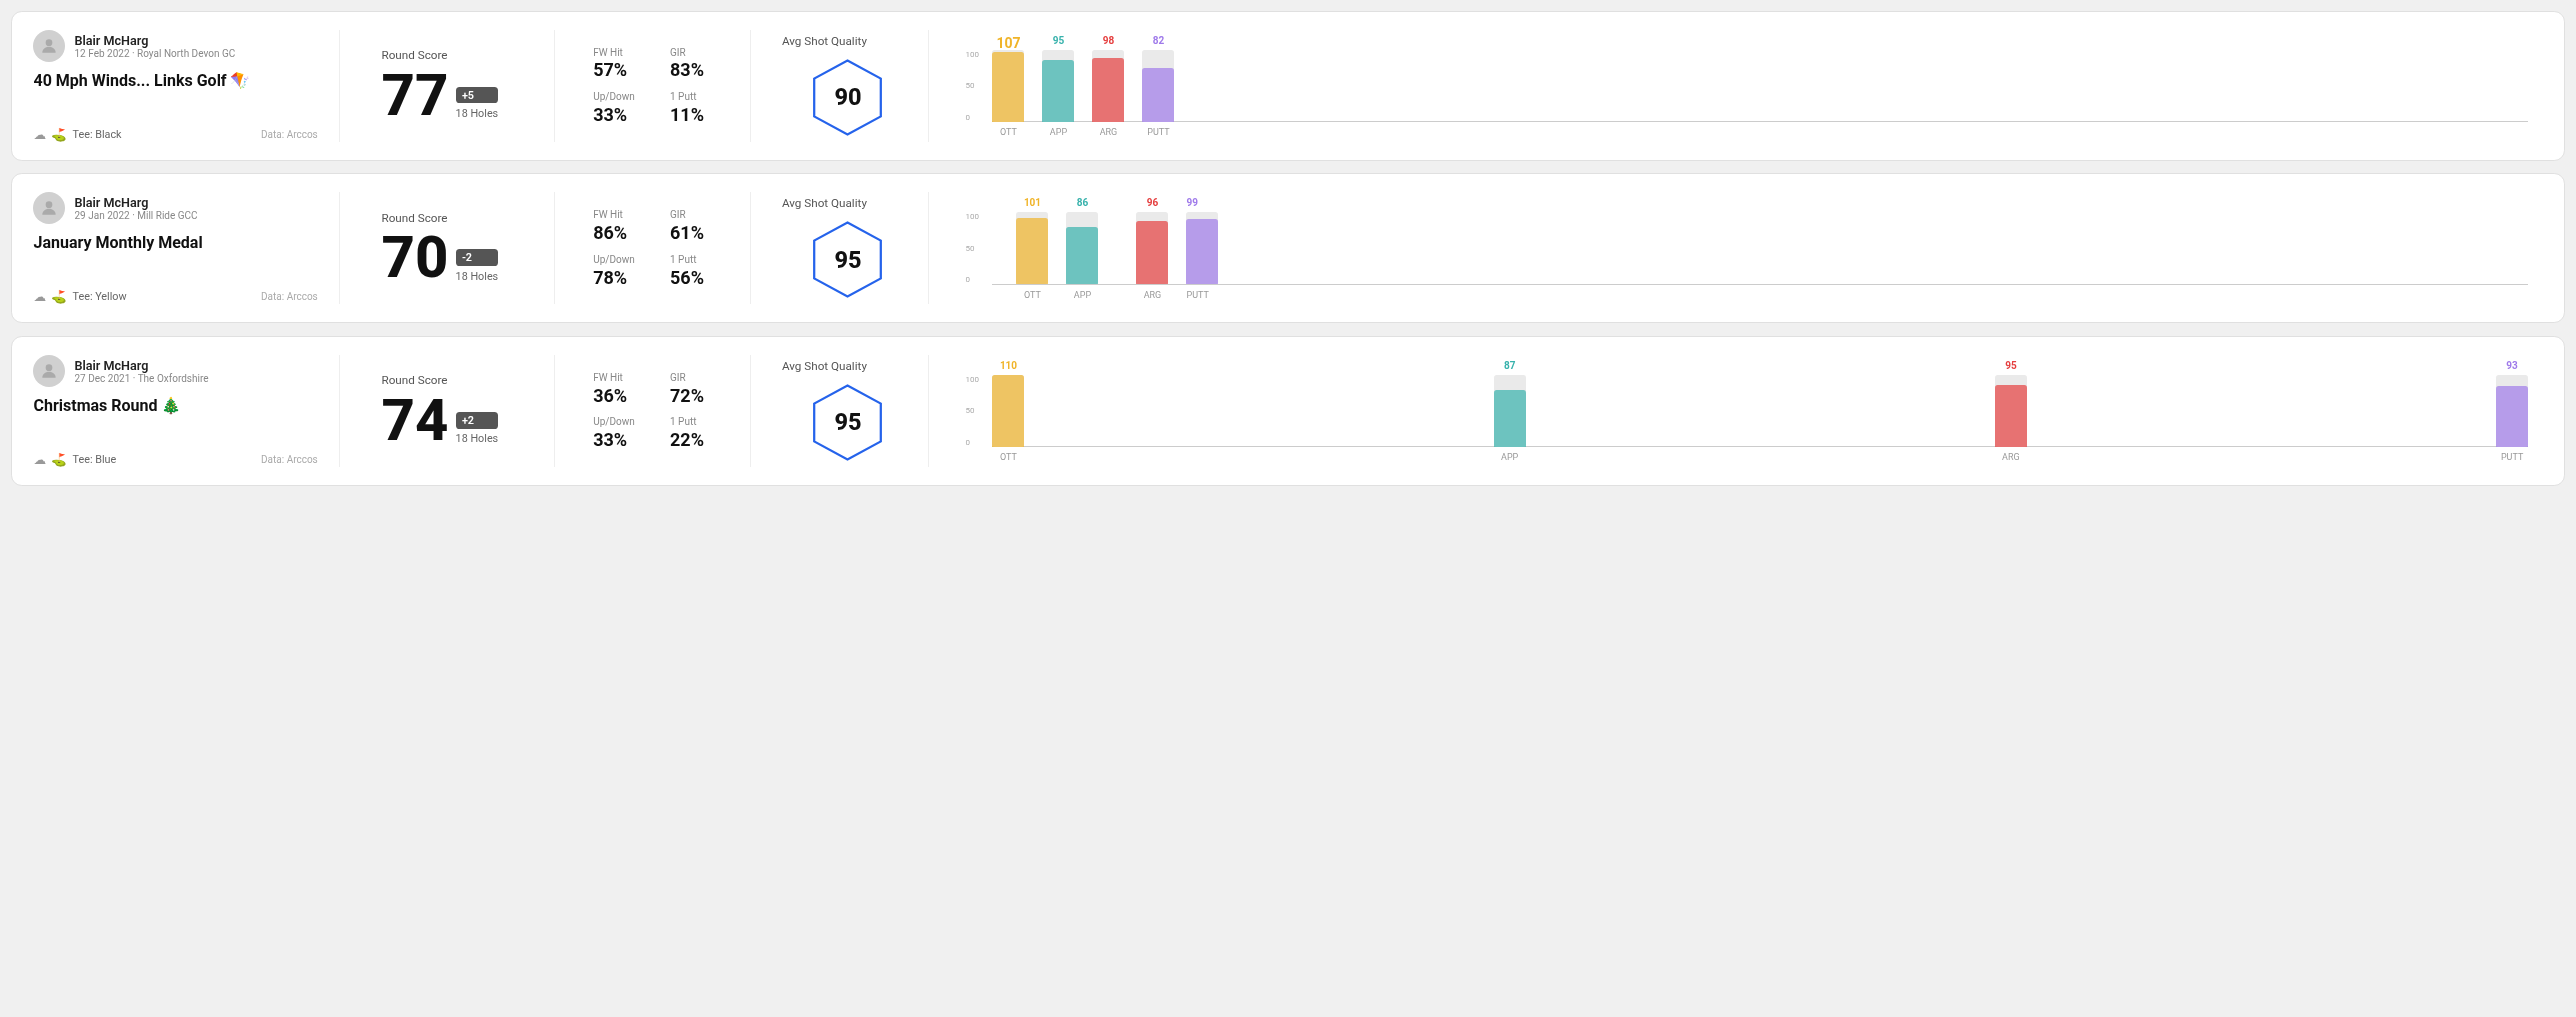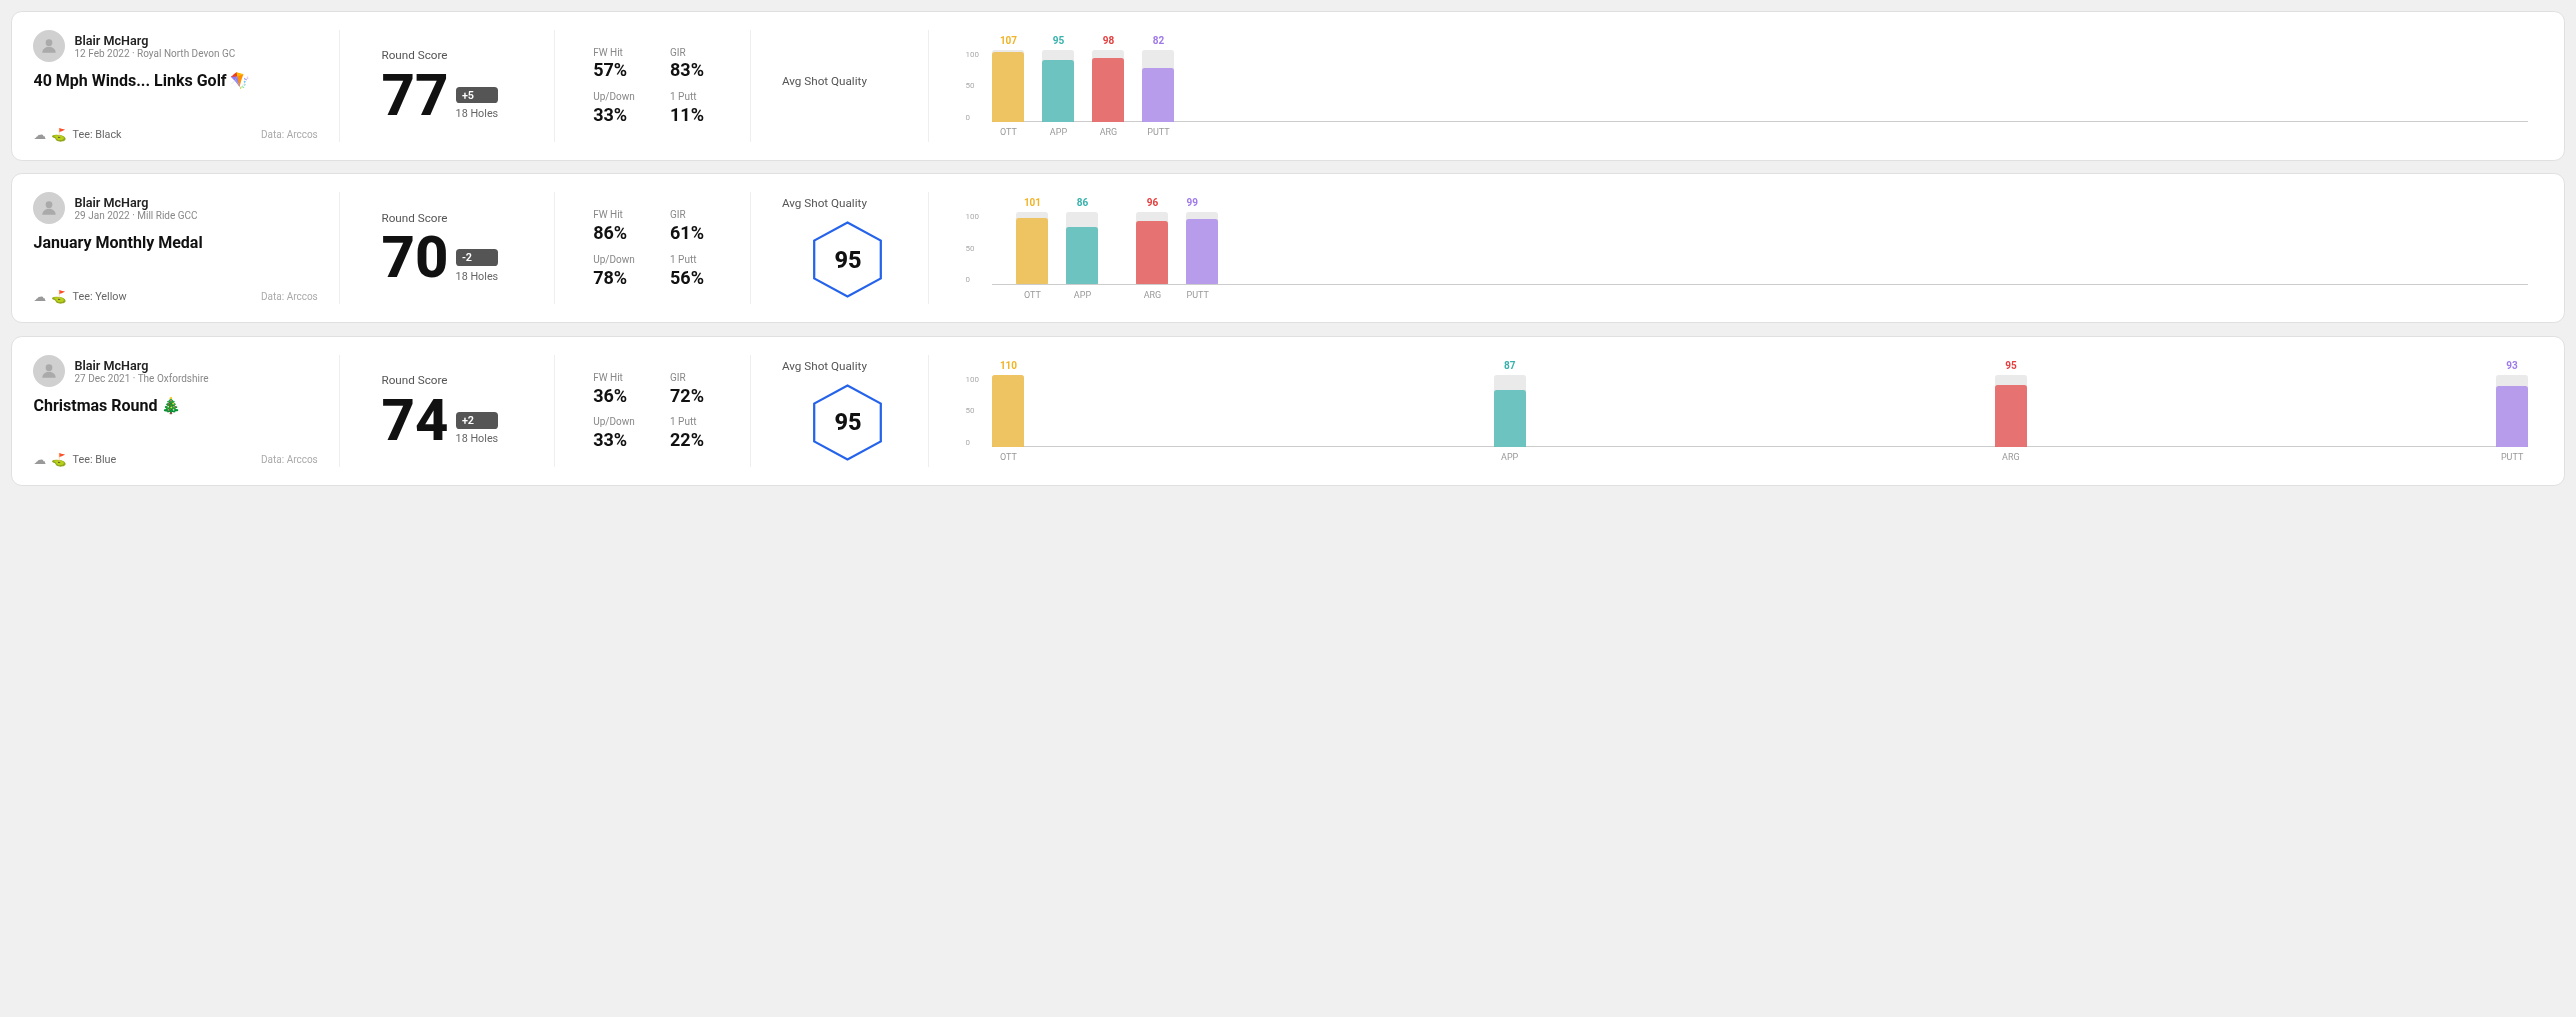--- a/index.html
+++ b/index.html
@@ -294,33 +294,41 @@
         </div>
         <div class="stat-item">
           <div class="stat-label">1 Putt</div>
           <div class="stat-value">11%</div>
         </div>
       </div>
     </div>
 
     <div class="card-quality">
       <div class="quality-label">Avg Shot Quality</div>
+      <div class="hexagon-container">
+        <div class="hexagon">
+          <svg viewBox="0 0 90 90" fill="none" xmlns="http://www.w3.org/2000/svg">
+    <polygon points="45,4 82,24 82,66 45,86 8,66 8,24" stroke="#2563eb" stroke-width="2.5" fill="white"></polygon>
+  </svg>
+          <span class="hexagon-score">90</span>
+        </div>
+      </div>
     </div>
 
     <div class="card-chart">
       <div style="position:relative; margin-left:29px; margin-top:20px; margin-bottom:20px;">
           <div style="position:absolute; left:-27px; top:0; height:72px; display:flex; flex-direction:column; justify-content:space-between; font-size:8px; color:#aaa;">
     <span>100</span>
             <span>50</span>
             <span>0</span>
   </div>
           <div style="position:absolute; bottom:0; left:0; right:0; height:0.9px; background:#ccc;"></div>
           <div style="display:flex; align-items:flex-end; gap:18px; height:72px;">
       <div style="position:relative; display:flex; flex-direction:column; align-items:center;">
-        <span style="position:absolute; top:-15.3px; font-size:10px; font-weight:700; color:#f0b429; white-space:nowrap;">107</span>
+        <span style="position:absolute; top:-15.3px; font-size:14px; font-weight:700; color:#f0b429; white-space:nowrap;">107</span>
         <div style="width:32px; height:72px; background:#eaeaea; border-radius:2.7px; position:relative;">
           <div style="position:absolute; bottom:0; width:100%; height:70px; background:#f0b429; border-radius:2.7px 2.7px 0 0; opacity:0.7;"></div>
         </div>
         <span style="position:absolute; bottom:-15.3px; font-size:9px; color:#999; white-space:nowrap;">OTT</span>
       </div>
       <div style="position:relative; display:flex; flex-direction:column; align-items:center;">
         <span style="position:absolute; top:-15.3px; font-size:10px; font-weight:700; color:#38b2ac; white-space:nowrap;">95</span>
         <div style="width:32px; height:72px; background:#eaeaea; border-radius:2.7px; position:relative;">
           <div style="position:absolute; bottom:0; width:100%; height:62px; background:#38b2ac; border-radius:2.7px 2.7px 0 0; opacity:0.7;"></div>
         </div>

